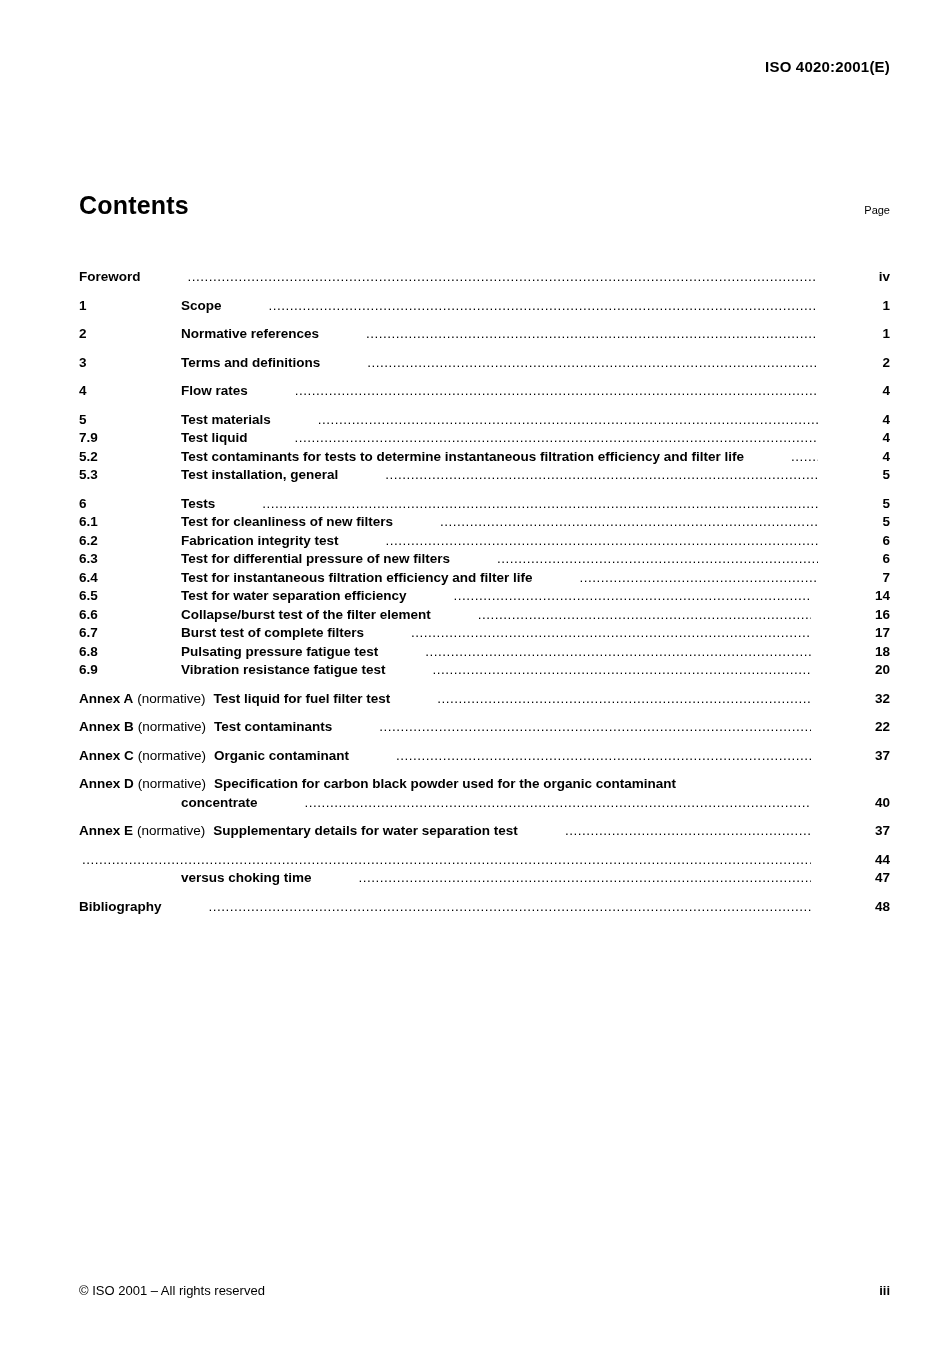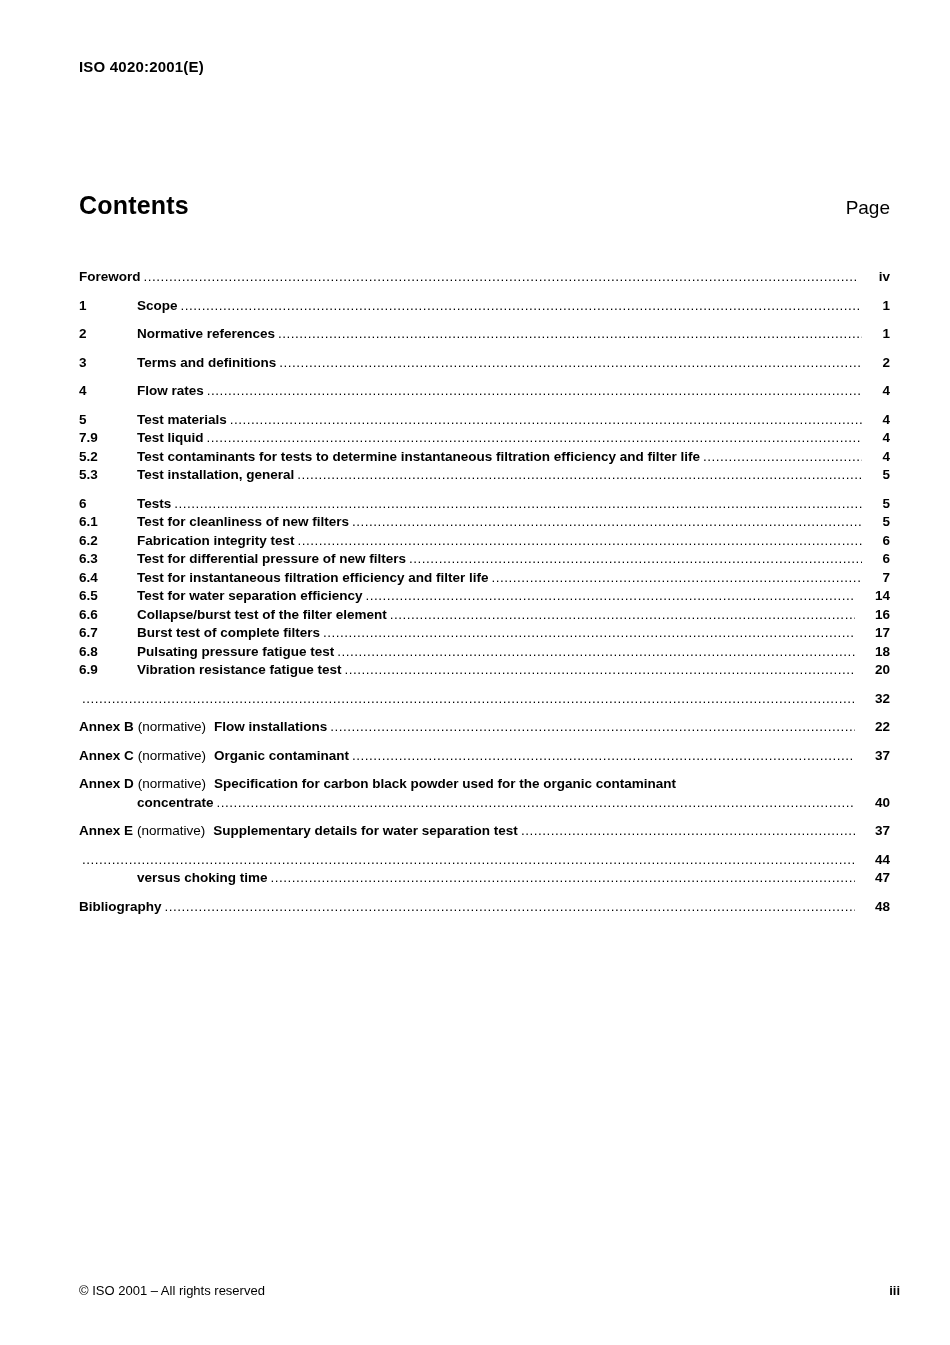--- a/index.html
+++ b/index.html
@@ -13,56 +13,57 @@
     width: 950px;
     height: 1345px;
     background: #ffffff;
     overflow: hidden;
   }
   .doc-header {
     position: absolute;
     top: 58px;
     left: 79px;
     right: 60px;
-    text-align: left;
+    text-align: right;
     font-size: 15px;
     font-weight: bold;
     letter-spacing: 0.2px;
   }
   .contents-header {
     position: absolute;
     top: 191px;
     left: 79px;
     right: 60px;
     display: flex;
     justify-content: space-between;
     align-items: baseline;
   }
   .contents-title {
     font-size: 25px;
     font-weight: bold;
     letter-spacing: 0.2px;
   }
   .page-label {
-    font-size: 19px;
+    font-size: 11px;
     font-weight: normal;
     text-align: right;
   }
   .toc {
     position: absolute;
     top: 268px;
     left: 79px;
     right: 60px;
     font-size: 13.5px;
     line-height: 18.5px;
   }
   .row {
     display: flex;
     align-items: baseline;
     font-weight: bold;
+    gap: 44px;
   }
   .row.group { margin-top: 10px; }
   .row.first { margin-top: 0; }
   .num {
     flex: 0 0 58px;
     width: 58px;
   }
   .indent {
     flex: 0 0 58px;
     width: 58px;
@@ -85,21 +86,21 @@
   .pg {
     flex: 0 0 auto;
     font-weight: bold;
     text-align: right;
     margin-left: 20px;
   }
   .doc-footer {
     position: absolute;
     top: 1283px;
     left: 79px;
-    right: 50px;
+    right: 60px;
     display: flex;
     justify-content: space-between;
     align-items: baseline;
     font-size: 13px;
   }
   .copyright { font-weight: normal; }
   .folio { font-weight: bold; }
 </style>
 </head>
 <body>
@@ -241,26 +242,27 @@
     </div>
 
     <div class="row">
       <span class="num">6.9</span>
       <span class="title">Vibration resistance fatigue test</span>
       <span class="leader">............................................................................................................................................................................................................................................................................................................</span>
       <span class="pg">20</span>
     </div>
 
     <div class="row group">
+      <span class="title"><span>Annex A</span><span class="qual">(normative)</span><span class="annex-title">Test liquid for fuel filter test</span></span>
       <span class="leader">............................................................................................................................................................................................................................................................................................................</span>
       <span class="pg">32</span>
     </div>
 
     <div class="row group">
-      <span class="title"><span>Annex B</span><span class="qual">(normative)</span><span class="annex-title">Flow installations</span></span>
+      <span class="title"><span>Annex B</span><span class="qual">(normative)</span><span class="annex-title">Test contaminants</span></span>
       <span class="leader">............................................................................................................................................................................................................................................................................................................</span>
       <span class="pg">22</span>
     </div>
 
     <div class="row group">
       <span class="title"><span>Annex C</span><span class="qual">(normative)</span><span class="annex-title">Organic contaminant</span></span>
       <span class="leader">............................................................................................................................................................................................................................................................................................................</span>
       <span class="pg">37</span>
     </div>
 

